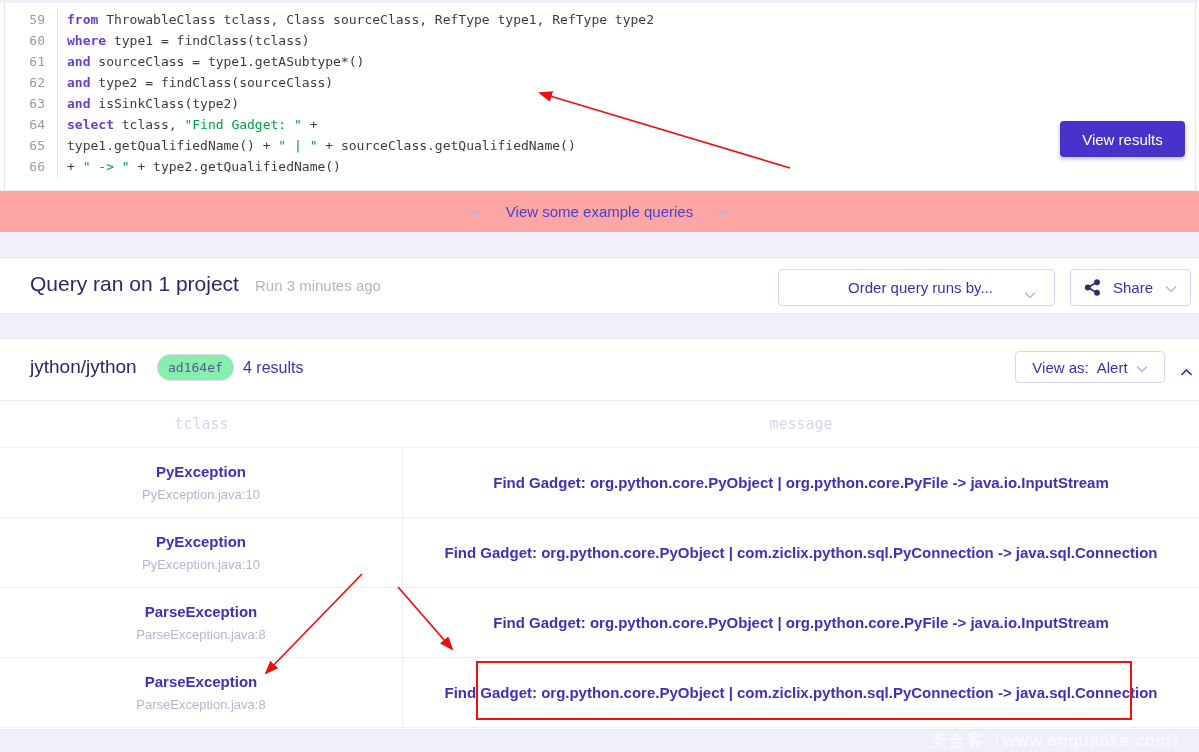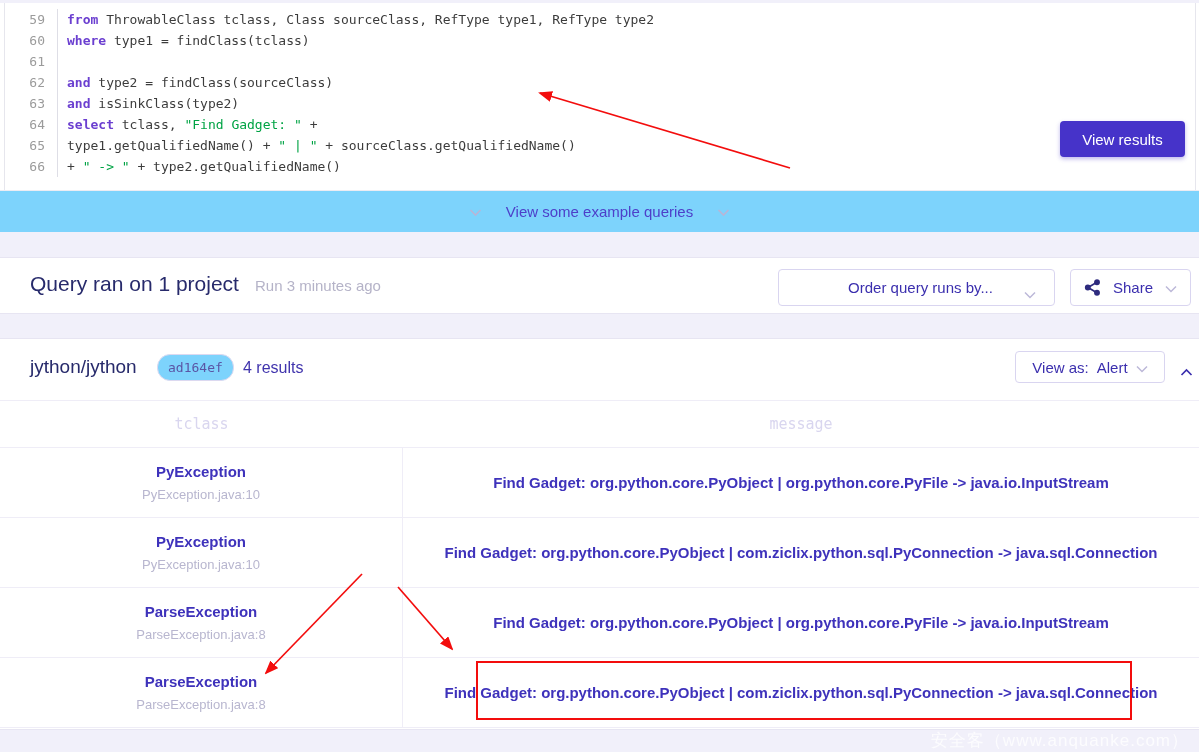--- a/index.html
+++ b/index.html
@@ -22,21 +22,21 @@
   .seg-s{color:#00a344;}
   .seg-p{color:#3c3c3c;}
   .view-results-btn{
     position:absolute;left:1060px;top:118px;width:125px;height:36px;
     background:#4633c9;color:#fff;border:none;border-radius:4px;
     font-size:15px;font-family:"Liberation Sans",sans-serif;cursor:pointer;
     box-shadow:0 2px 4px rgba(70,51,201,.35);
   }
   
   .example-bar{
-    position:absolute;left:0;top:190px;width:1199px;height:41px;background:#7dd3fc;
+    position:absolute;left:0;top:190px;width:1199px;height:41px;background:#fca5a5;
     border-top:1px solid #ececf3;display:flex;align-items:center;justify-content:center;gap:24px;
   }
   .example-link{color:#4d3fc9;font-size:15px;cursor:pointer;}
   .chev{display:inline-block;}
   
   .query-card{
     position:absolute;left:0;top:257px;width:1199px;height:55px;background:#fff;
     border-top:1px solid #e7e5f2;border-bottom:1px solid #e7e5f2;
   }
   .query-title{position:absolute;left:30px;top:14px;font-size:21px;color:#272a6b;}
@@ -53,21 +53,21 @@
   
   .results-card{
     position:absolute;left:0;top:338px;width:1199px;height:392px;background:#fff;
     border-top:1px solid #e7e5f2;border-bottom:1px solid #e7e5f2;box-sizing:border-box;
   }
   .results-header{position:relative;height:61px;}
   .project-name{position:absolute;left:30px;top:17px;font-size:19px;color:#272a6b;}
   .commit-badge{
     position:absolute;left:157px;top:15px;padding:5px 10px;
     font-family:"DejaVu Sans Mono",monospace;font-size:13px;color:#5a55a5;
-    border:1px solid #dcd9f0;border-radius:13px;background:#7dd3fc;
+    border:1px solid #dcd9f0;border-radius:13px;background:#86efac;
   }
   .results-count{position:absolute;left:243px;top:20px;font-size:16px;color:#4034ad;}
   .viewas-box{left:1015px;top:12px;width:150px;height:32px;gap:8px;}
   .collapse-chev{position:absolute;left:1180px;top:24px;cursor:pointer;}
   
   .thead{display:flex;height:46px;border-top:1px solid #efedf7;border-bottom:1px solid #efedf7;
          align-items:center;font-family:"DejaVu Sans Mono",monospace;font-size:15px;color:#d9d6ef;}
   .th{text-align:center;}
   .th:first-child{width:403px;flex:0 0 auto;}
   .th:last-child{flex:1;}
@@ -88,21 +88,21 @@
 </style>
 </head>
 <body>
 
 <div class="code-section">
   <div class="edge-line edge-left"></div>
   <div class="edge-line edge-right"></div>
   <div class="lines">
       <div class="code-line"><span class="lnum">59</span><span class="ltext"><span class="seg-k">from</span><span class="seg-p"> ThrowableClass tclass, Class sourceClass, RefType type1, RefType type2</span></span></div>
       <div class="code-line"><span class="lnum">60</span><span class="ltext"><span class="seg-k">where</span><span class="seg-p"> type1 = findClass(tclass)</span></span></div>
-      <div class="code-line"><span class="lnum">61</span></div>
+      <div class="code-line"><span class="lnum">61</span><span class="ltext"><span class="seg-k">and</span><span class="seg-p"> sourceClass = type1.getASubtype*()</span></span></div>
       <div class="code-line"><span class="lnum">62</span><span class="ltext"><span class="seg-k">and</span><span class="seg-p"> type2 = findClass(sourceClass)</span></span></div>
       <div class="code-line"><span class="lnum">63</span><span class="ltext"><span class="seg-k">and</span><span class="seg-p"> isSinkClass(type2)</span></span></div>
       <div class="code-line"><span class="lnum">64</span><span class="ltext"><span class="seg-k">select</span><span class="seg-p"> tclass, </span><span class="seg-s">"Find Gadget: "</span><span class="seg-p"> +</span></span></div>
       <div class="code-line"><span class="lnum">65</span><span class="ltext"><span class="seg-p">type1.getQualifiedName() + </span><span class="seg-s">" | "</span><span class="seg-p"> + sourceClass.getQualifiedName()</span></span></div>
       <div class="code-line"><span class="lnum">66</span><span class="ltext"><span class="seg-p">+ </span><span class="seg-s">" -&gt; "</span><span class="seg-p"> + type2.getQualifiedName()</span></span></div>
     </div>
   <button class="view-results-btn">View results</button>
 </div>
 
 <div class="example-bar">

